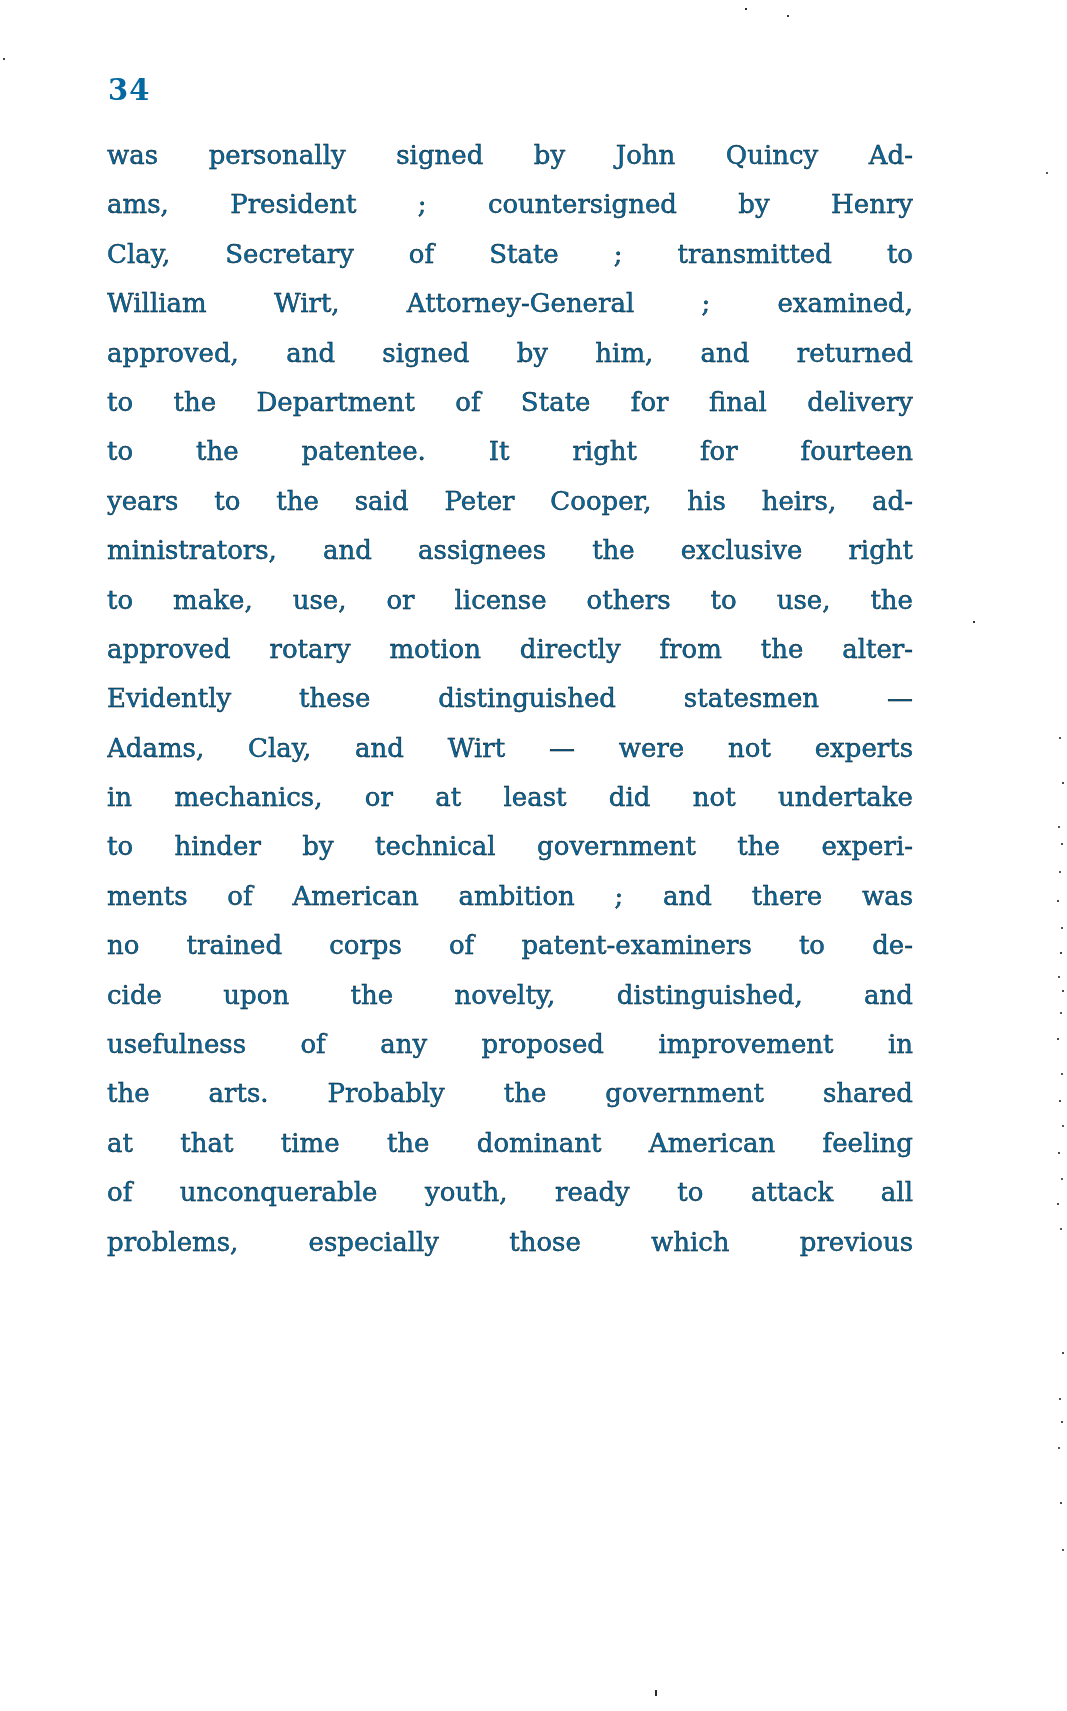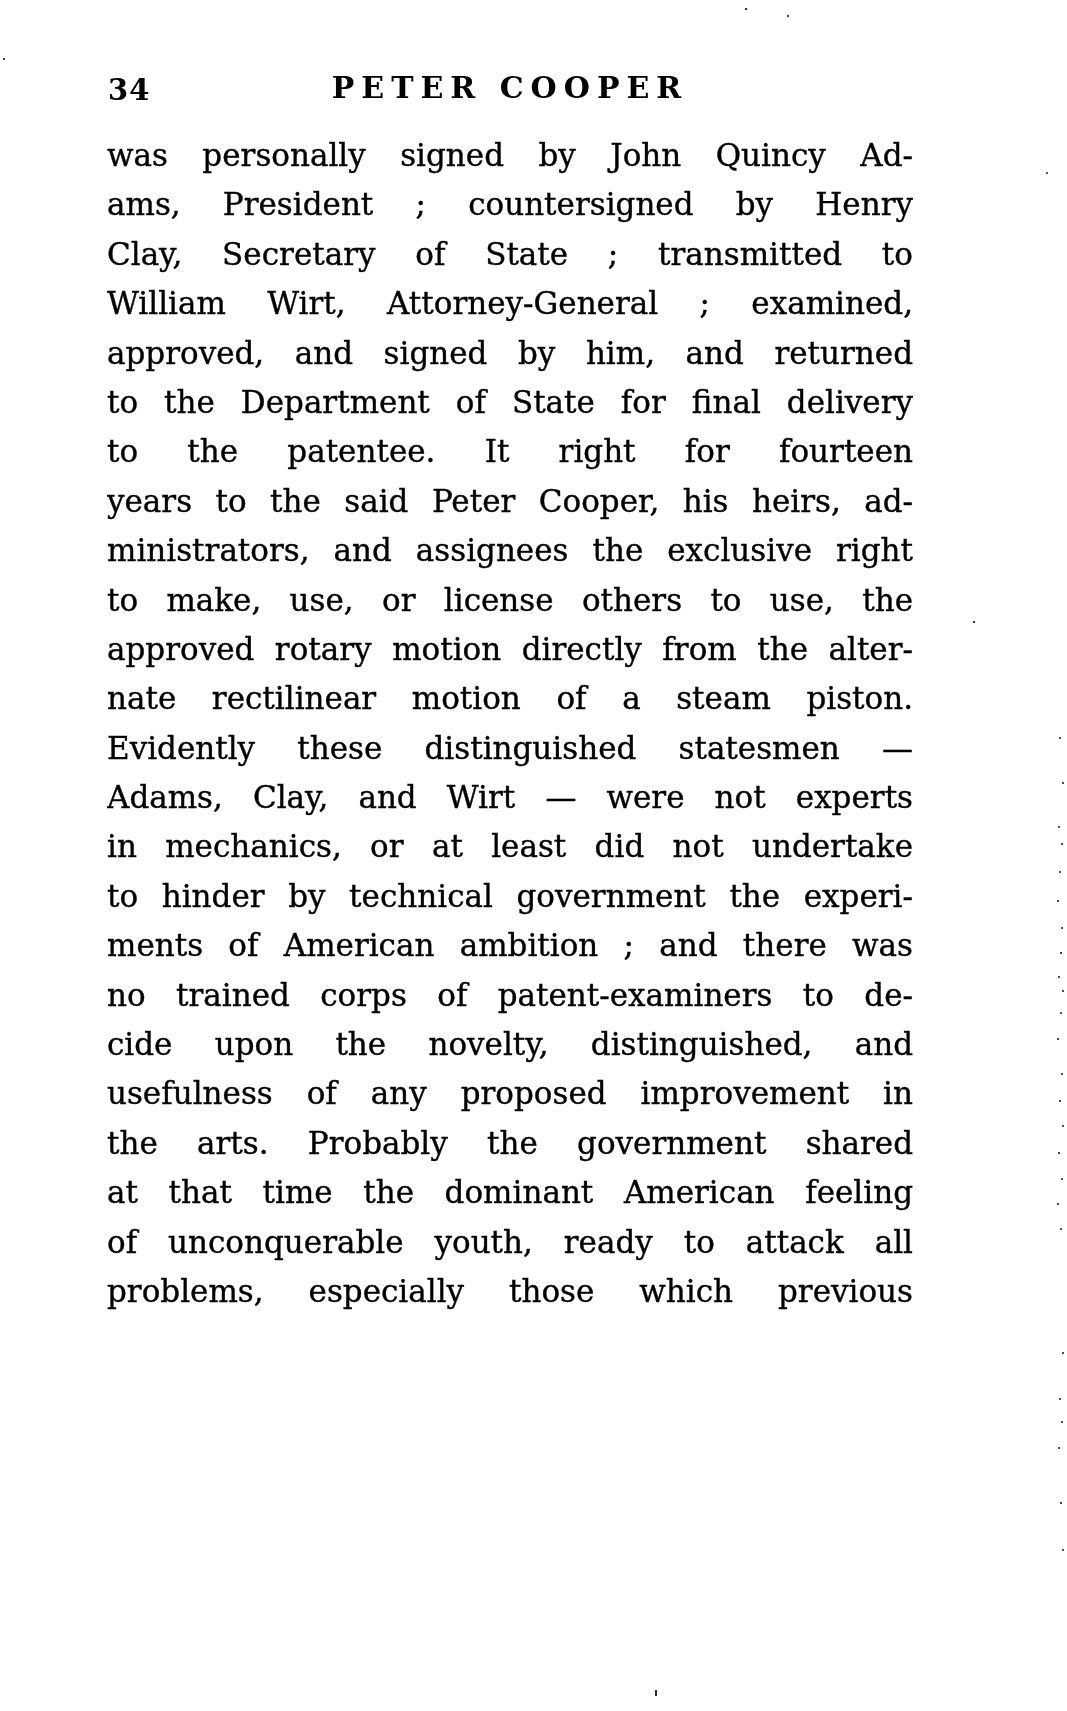--- a/index.html
+++ b/index.html
@@ -7,21 +7,21 @@
     padding: 0;
     background: #e8e8e8;
   }
   .page {
     position: relative;
     width: 1067px;
     height: 1711px;
     margin: 0 auto;
     background: #ffffff;
     overflow: hidden;
-    color: #000000;
+    color: #0369a1;
     font-family: "DejaVu Serif", "Liberation Serif", serif;
   }
   .running-head-row {
     position: absolute;
     top: 70px;
     left: 107px;
     width: 806px;
     height: 40px;
   }
   .folio {
@@ -47,21 +47,21 @@
   }
   .body-block {
     position: absolute;
     left: 107px;
     top: 131px;
     width: 806px;
   }
   .text-line {
     height: 49.4px;
     line-height: 49.4px;
-    font-size: 31px;
+    font-size: 26px;
     text-align: justify;
     text-align-last: justify;
     white-space: normal;
     overflow: hidden;
     -webkit-text-stroke: 0.4px #0a0a0a;
   }
   
   .specks {
     position: absolute;
     left: 0;
@@ -112,36 +112,34 @@
     pointer-events: none;
   }
 </style>
 </head>
 <body>
 
 <div class="page">
 
   <div class="running-head-row">
     <span class="folio">34</span>
-    <span class="running-head">PETER COOPER</span>
   </div>
 
   <div class="body-block">
     <div class="text-line">was personally signed by John Quincy Ad-</div>
     <div class="text-line">ams, President ; countersigned by Henry</div>
     <div class="text-line">Clay, Secretary of State ; transmitted to</div>
     <div class="text-line">William Wirt, Attorney-General ; examined,</div>
     <div class="text-line">approved, and signed by him, and returned</div>
     <div class="text-line">to the Department of State for final delivery</div>
     <div class="text-line">to the patentee. It right for fourteen</div>
     <div class="text-line">years to the said Peter Cooper, his heirs, ad-</div>
     <div class="text-line">ministrators, and assignees the exclusive right</div>
     <div class="text-line">to make, use, or license others to use, the</div>
     <div class="text-line">approved rotary motion directly from the alter-</div>
-    <div class="text-line">nate rectilinear motion of a steam piston.</div>
     <div class="text-line">Evidently these distinguished statesmen —</div>
     <div class="text-line">Adams, Clay, and Wirt — were not experts</div>
     <div class="text-line">in mechanics, or at least did not undertake</div>
     <div class="text-line">to hinder by technical government the experi-</div>
     <div class="text-line">ments of American ambition ; and there was</div>
     <div class="text-line">no trained corps of patent-examiners to de-</div>
     <div class="text-line">cide upon the novelty, distinguished, and</div>
     <div class="text-line">usefulness of any proposed improvement in</div>
     <div class="text-line">the arts. Probably the government shared</div>
     <div class="text-line">at that time the dominant American feeling</div>

